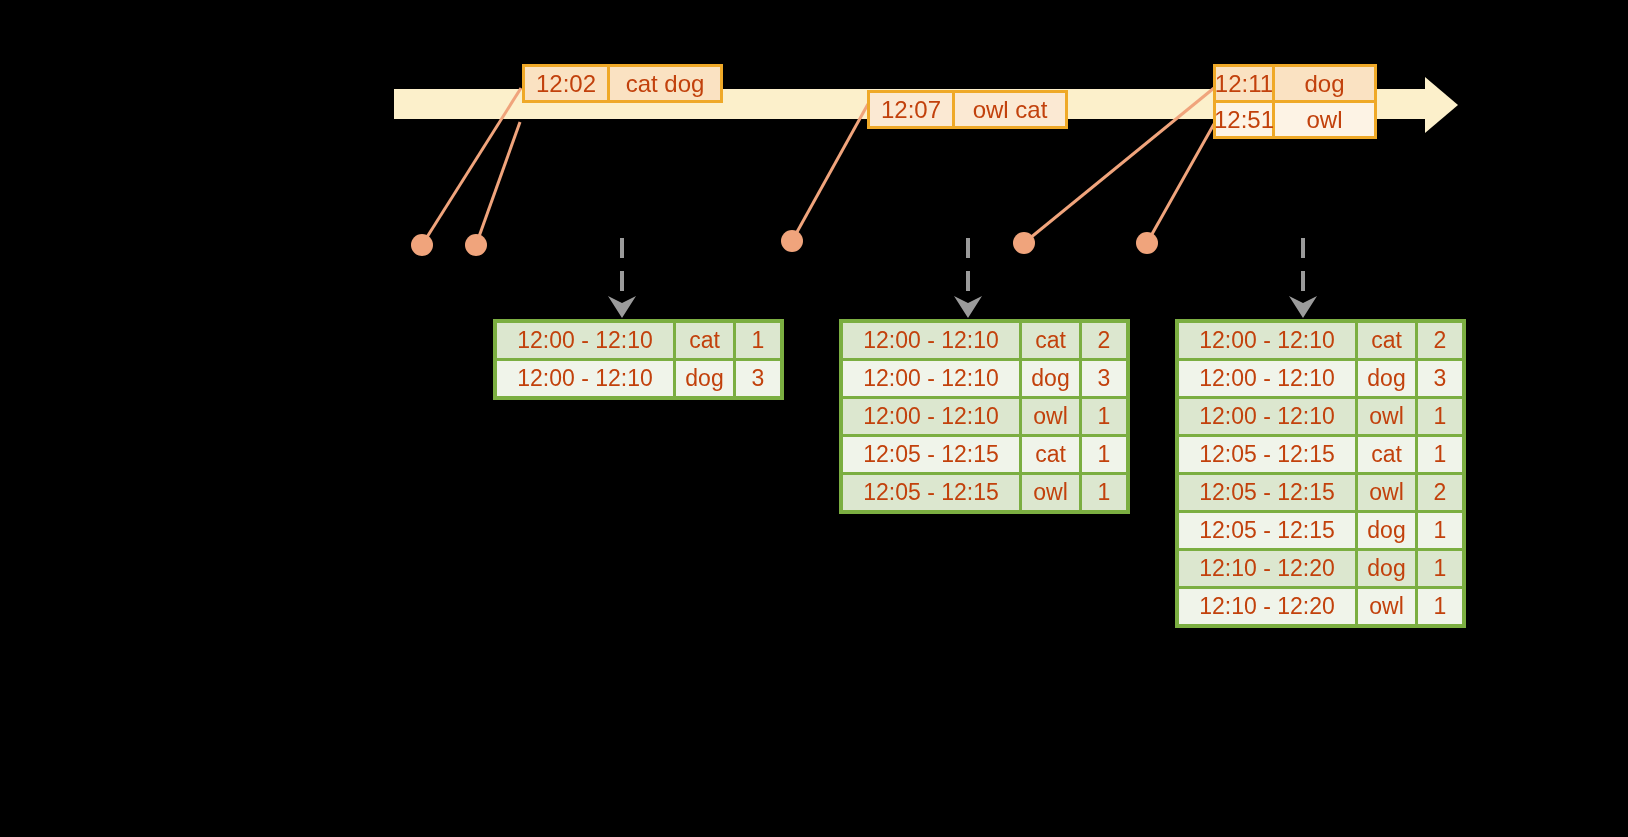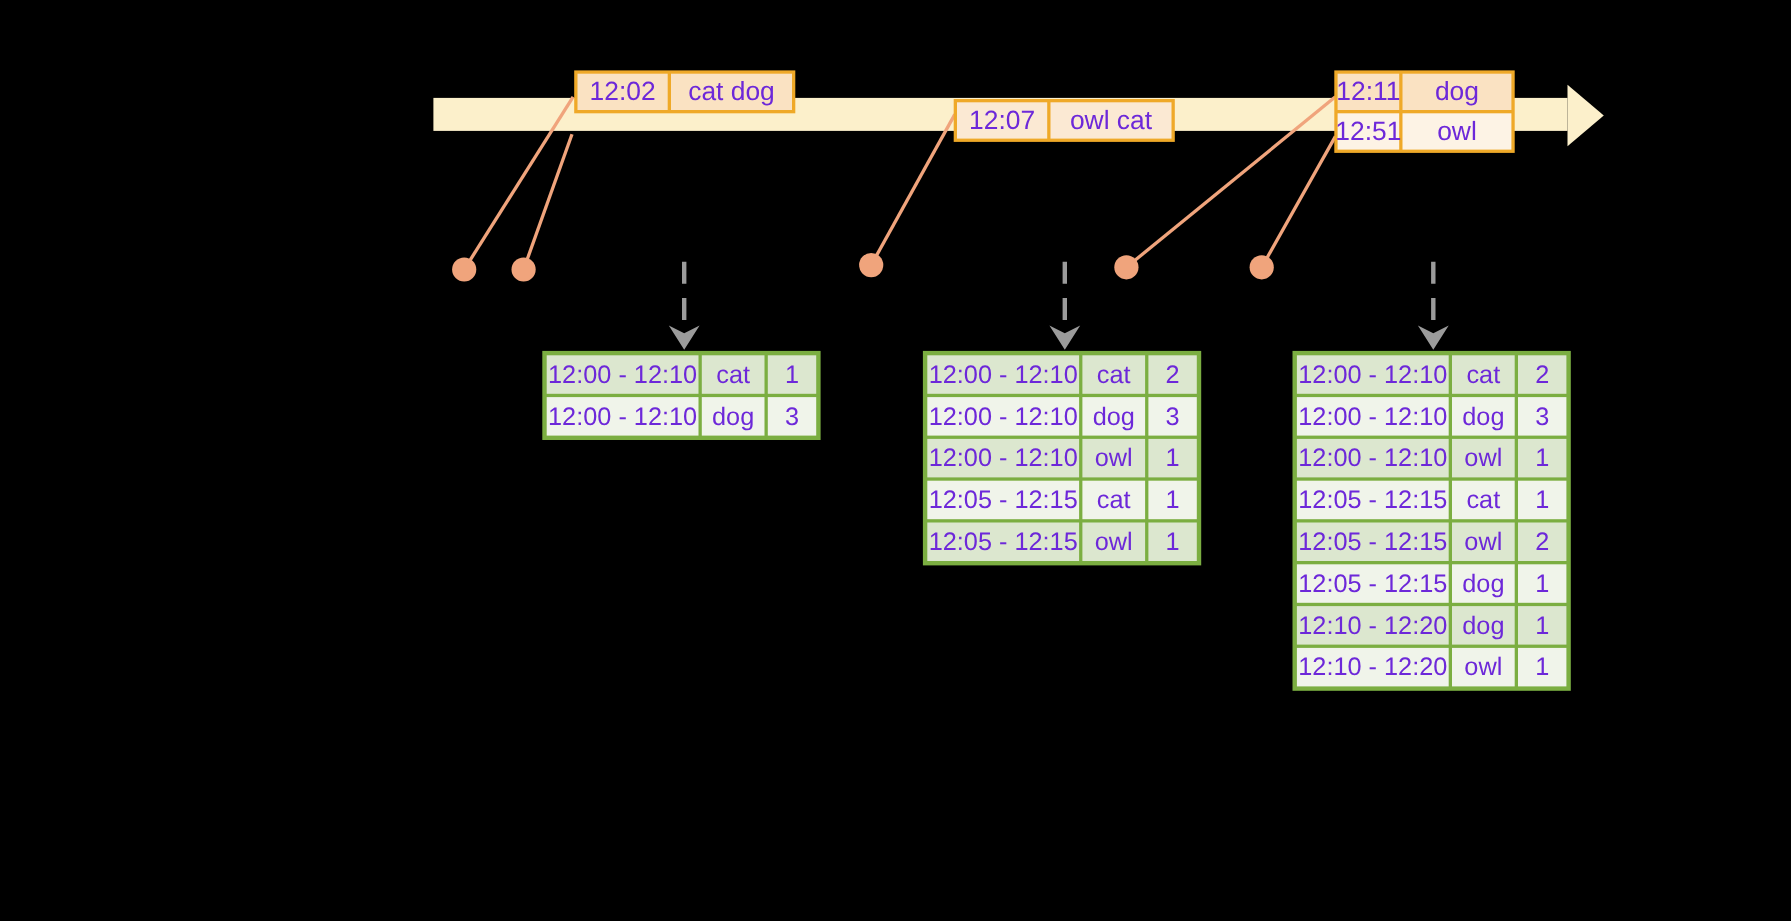--- a/index.html
+++ b/index.html
@@ -1,17 +1,17 @@
 <!DOCTYPE html>
 <html><head>
 <meta charset="utf-8">
 <style>
   html,body{margin:0;padding:0;background:#000;}
   #canvas{position:relative;width:1628px;height:837px;background:#000;overflow:hidden;
-          font-family:"Liberation Sans", sans-serif;color:#6d28d9;}
+          font-family:"Liberation Sans", sans-serif;color:#c2410c;}
 
   
   #band{position:absolute;left:394px;top:89px;width:1031px;height:30px;background:#fcf0cb;z-index:0;}
   #bandhead{position:absolute;left:1425px;top:77px;width:0;height:0;z-index:0;
             border-top:28px solid transparent;border-bottom:28px solid transparent;
             border-left:33px solid #fcf0cb;}
 
   
   #overlay{position:absolute;left:0;top:0;z-index:1;}
 
@@ -27,21 +27,21 @@
   #etable3 .words{width:99px;}
   .erow.dark .ecell{background:#fae2c2;}
   .erow.light .ecell{background:#fdf3e5;}
   .erow.mid .ecell{background:#fbe9d3;}
 
   
   .gtable{position:absolute;z-index:2;background:#7bae41;padding:4px;display:flex;
           flex-direction:column;gap:3px;}
   .grow{display:flex;gap:3px;height:35px;}
   .gcell{display:flex;align-items:center;justify-content:center;font-size:23px;}
-  .gcell.window{width:138px;}
+  .gcell.window{width:176px;}
   .gcell.word{width:57px;}
   .gcell.count{width:44px;}
   .grow:nth-child(odd) .gcell{background:#dce7cf;}
   .grow:nth-child(even) .gcell{background:#f0f4ea;}
 </style>
 </head>
 <body>
 
 <div id="canvas">
 

